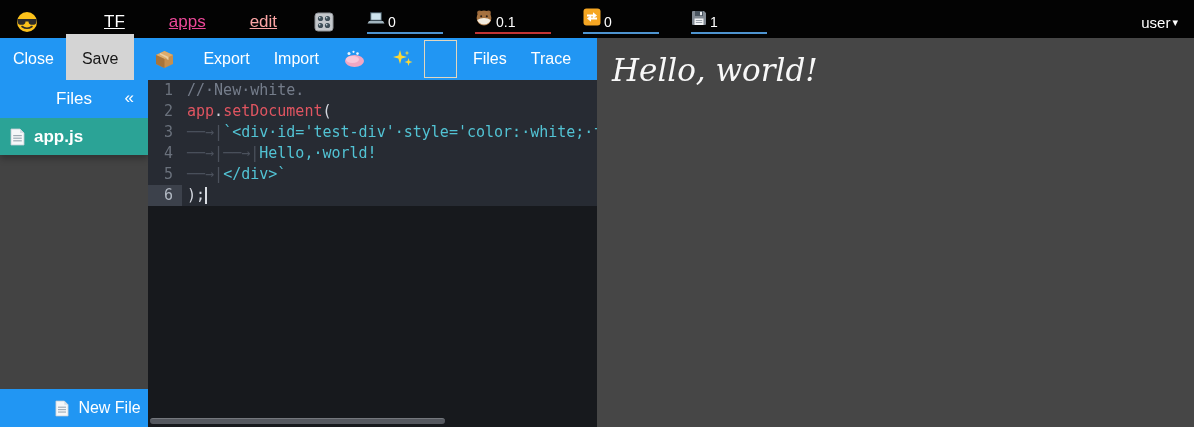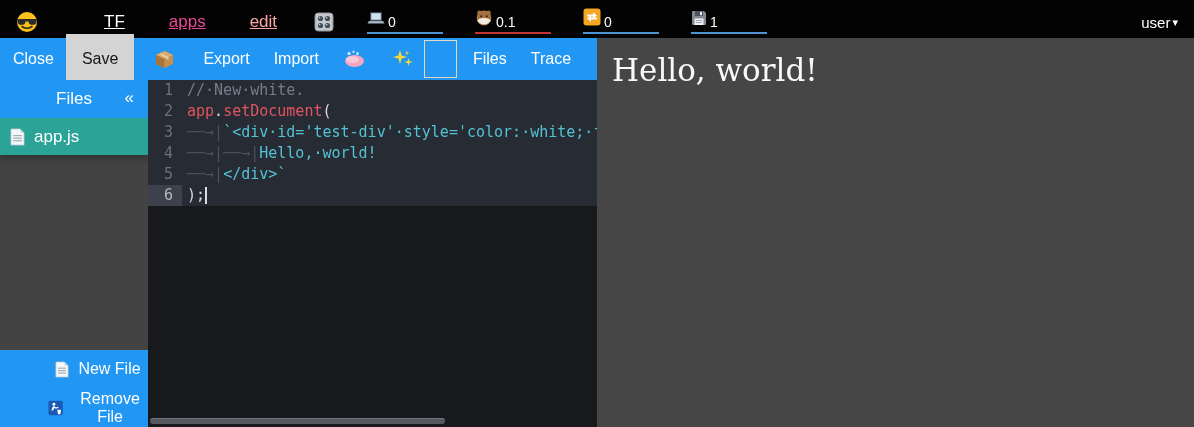--- a/index.html
+++ b/index.html
@@ -43,21 +43,21 @@
   .tb-trace { margin-left:24px; }
 
   .workspace { flex:1 1 auto; display:flex; min-height:0; }
 
   
   .sidebar { width:148px; flex:0 0 148px; display:flex; flex-direction:column; background:#434343; }
   .sb-header { height:38px; background:#2196f3; color:#fff; display:flex; align-items:center;
                justify-content:center; position:relative; font-size:17px; flex:0 0 auto; }
   .sb-collapse { position:absolute; right:14px; top:8px; font-size:17px; cursor:pointer; }
   .file-list { flex:1 1 auto; overflow:hidden; }
-  .file-item { height:37px; background:#2ba396; color:#fff; font-weight:normal; font-size:17px;
+  .file-item { height:37px; background:#2ba396; color:#fff; font-weight:bold; font-size:17px;
                display:flex; align-items:center; gap:9px; padding-left:10px; cursor:pointer;
                box-shadow:0 4px 6px rgba(0,0,0,0.25); }
   .sb-btn { height:38px; background:#2196f3; color:#fff; font-size:16px; border:none;
             display:flex; align-items:center; justify-content:center; gap:9px; cursor:pointer;
             font-family:"Liberation Sans",sans-serif; flex:0 0 auto;padding-left:48px; }
   .sb-btn.last { height:39px; }
 
   
   .editor { position:relative; flex:1 1 auto; background:#17191d; overflow:hidden;
             font-family:"DejaVu Sans Mono","Liberation Mono",monospace; font-size:15px; line-height:21px; }
@@ -70,21 +70,21 @@
   .tok-comment { color:#757d8b; }
   .tok-name    { color:#e05561; }
   .tok-punct   { color:#d4d8e0; }
   .tok-string  { color:#52c3d4; }
   .tok-ws      { color:#4b515c; }
   .cursor { display:inline-block; width:2px; height:17px; background:#d9dde3; vertical-align:text-bottom; }
   .hscroll { position:absolute; left:2px; bottom:3px; width:295px; height:6px;
              background:#55585f; border-radius:3px; border-top:1px solid #74777d; cursor:grab; }
 
   
-  .preview { position:absolute; left:597px; top:38px; width:597px; height:389px; background:#464646; }
+  .preview { position:absolute; left:597px; top:38px; width:597px; height:389px; background:#464646;font-style:italic; }
   .preview-text { color:#f8f8f8; font-family:"DejaVu Serif","Liberation Serif",serif;
                   font-size:31px; padding:14px 0 0 15px; }
 </style>
 </head>
 <body>
 
 <div class="app">
 
   <div class="topbar">
     <span class="emoji-btn">
@@ -234,29 +234,20 @@
         <button class="sb-btn">
           <svg width="14" height="17" viewBox="0 0 15 18">
             <path d="M1 1 h9 l4 4 v12 h-13 z" fill="#f5f7f9" stroke="#c3ccd4" stroke-width="0.8"></path>
             <path d="M10 1 l4 4 h-4 z" fill="#d7dee4"></path>
             <rect x="3.2" y="7" width="8.6" height="1.2" fill="#9fabb5"></rect>
             <rect x="3.2" y="9.6" width="8.6" height="1.2" fill="#9fabb5"></rect>
             <rect x="3.2" y="12.2" width="8.6" height="1.2" fill="#9fabb5"></rect>
           </svg>
           <span>New File</span>
         </button>
-        <button class="sb-btn last">
-          <svg width="18" height="18" viewBox="0 0 18 18">
-            <rect x="0.5" y="0.5" width="17" height="17" rx="2" fill="#1c59b5"></rect>
-            <circle cx="7" cy="4.6" r="1.7" fill="#fff"></circle>
-            <path d="M7 6.5 L9.5 8.5 L12 7.5 L12.5 8.6 L9.5 10 L7.5 9 L6 12 L4 12 L5.8 7.2 Z" fill="#fff"></path>
-            <path d="M11 11 h4.5 l-0.8 5.5 h-2.9 z" fill="#fff"></path>
-          </svg>
-          <span>Remove File</span>
-        </button>
       </div>
 
       <div class="editor">
         <div class="ed-content">
           <div class="gutter">
               <div class="ln">1</div>
               <div class="ln">2</div>
               <div class="ln">3</div>
               <div class="ln">4</div>
               <div class="ln">5</div>

